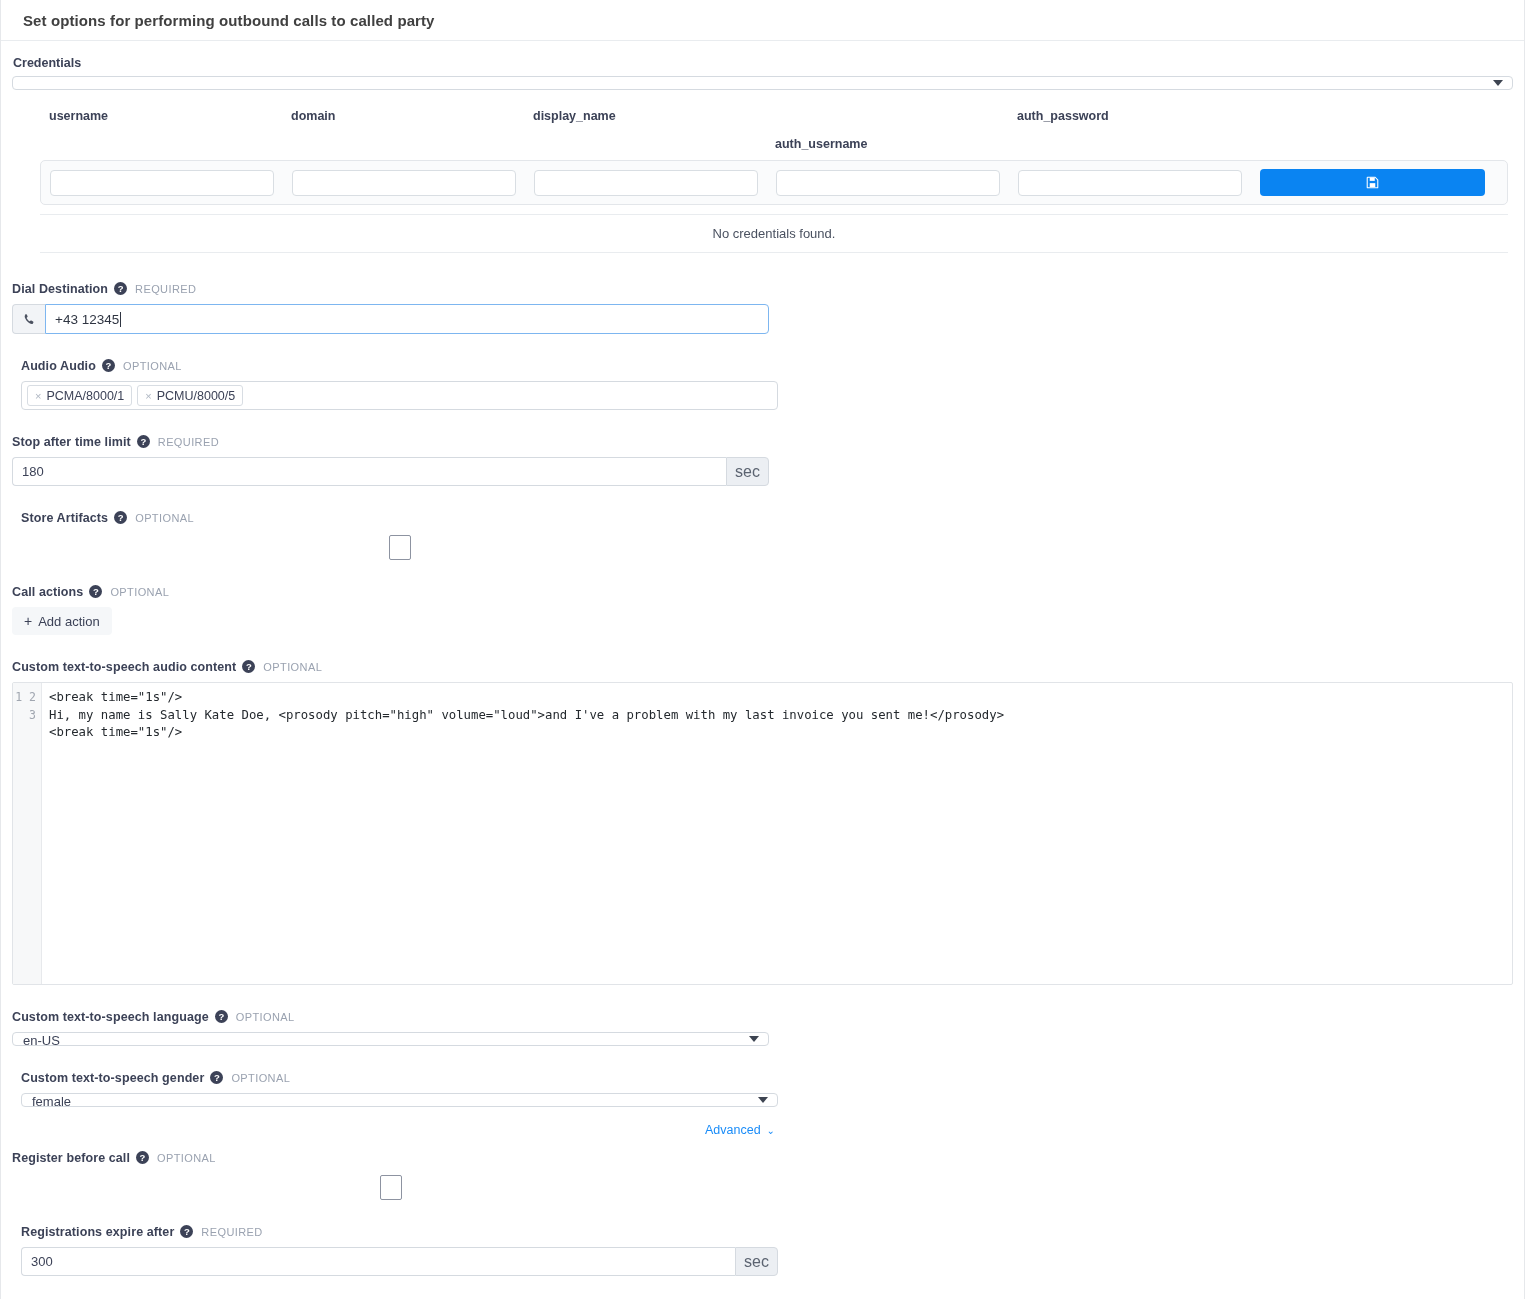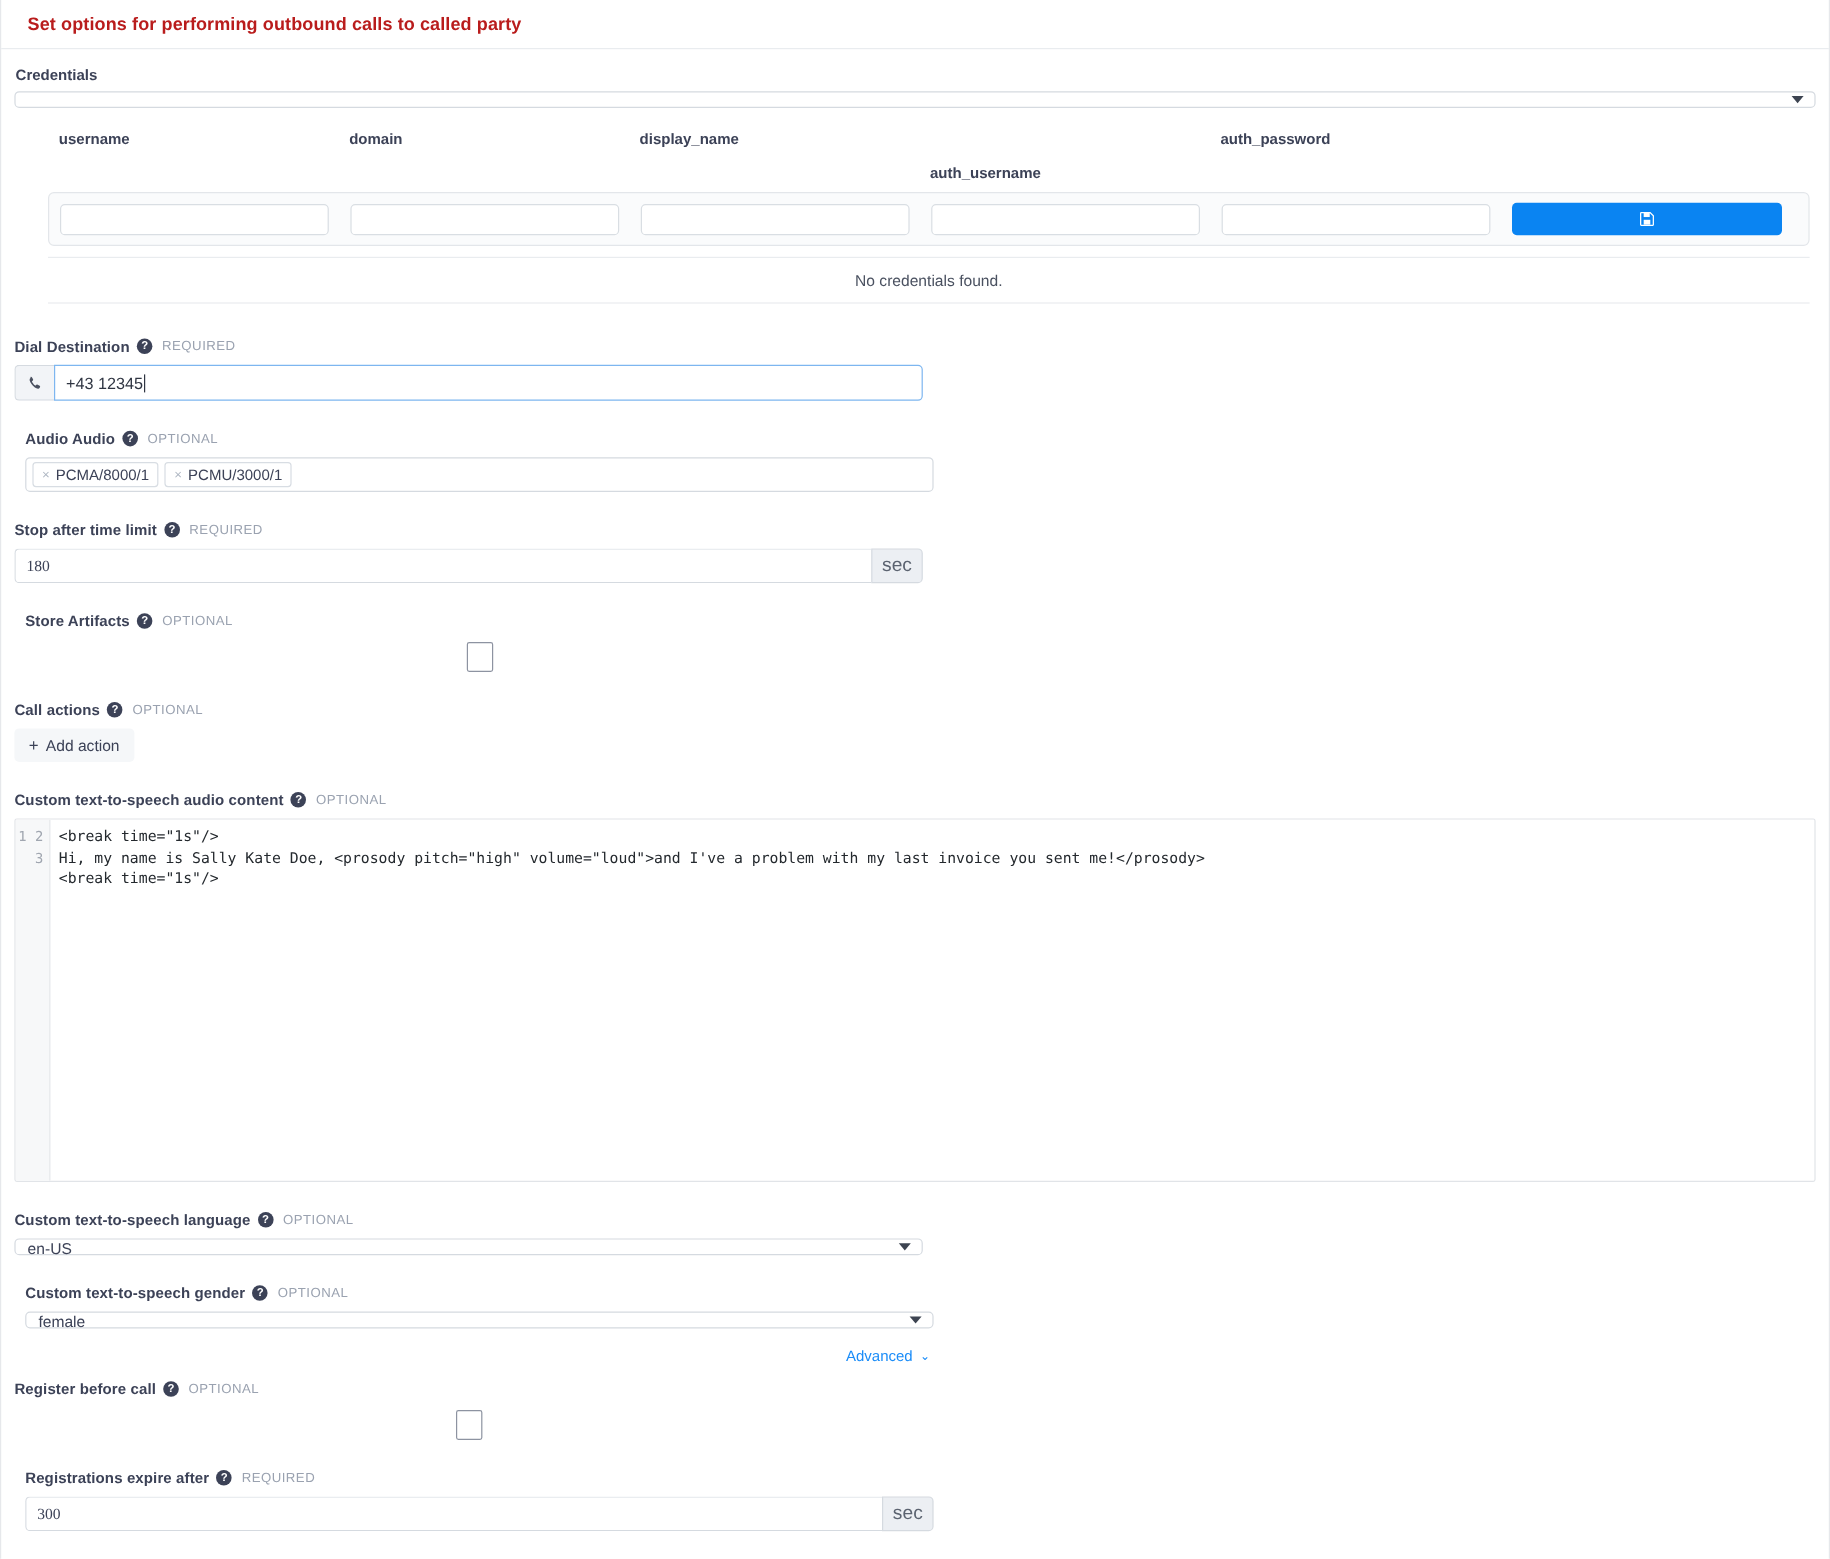--- a/index.html
+++ b/index.html
@@ -24,21 +24,21 @@
   .card-header {
     height: 41px;
     display: flex;
     align-items: center;
     padding: 0 22px;
     border-bottom: 1px solid #e9ecef;
   }
   .card-header-title {
     font-size: 15px;
     font-weight: bold;
-    color: #b91c1c;
+    color: #404040;
     letter-spacing: .1px;
   }
 
   .card-body { padding: 12px 11px 0 11px; }
 
   
   .cred-label {
     font-size: 12.5px;
     font-weight: bold;
     color: #3c4257;
@@ -212,21 +212,21 @@
   .suffix-group { display: flex; width: 100%; height: 29px; }
   .sg-input {
     flex: 1;
     border: 1px solid #d5dae0;
     border-right: none;
     border-radius: 4px 0 0 4px;
     background: #fff;
     font-size: 13px;
     padding: 0 9px;
     color: #3c4257;
-    font-family: Liberation Serif, serif;
+    font-family: Liberation Sans, sans-serif;
     outline: none;
   }
   .sg-suffix {
     width: 43px;
     border: 1px solid #d5dae0;
     border-radius: 0 4px 4px 0;
     background: #eceff3;
     display: flex;
     align-items: center;
     justify-content: center;
@@ -426,21 +426,21 @@
             <span class="help">?</span>
             <span class="req">OPTIONAL</span>
           </div>
           <div class="tags-box">
             <span class="tag">
               <span class="tag-x">×</span>
               <span>PCMA/8000/1</span>
             </span>
             <span class="tag">
               <span class="tag-x">×</span>
-              <span>PCMU/3000/1</span>
+              <span>PCMU/8000/5</span>
             </span>
           </div>
         </div>
       </div>
 
       <div class="col left">
         <div class="field">
           <div class="flabel">
             <span class="ftext">Stop after time limit</span>
             <span class="help">?</span>

